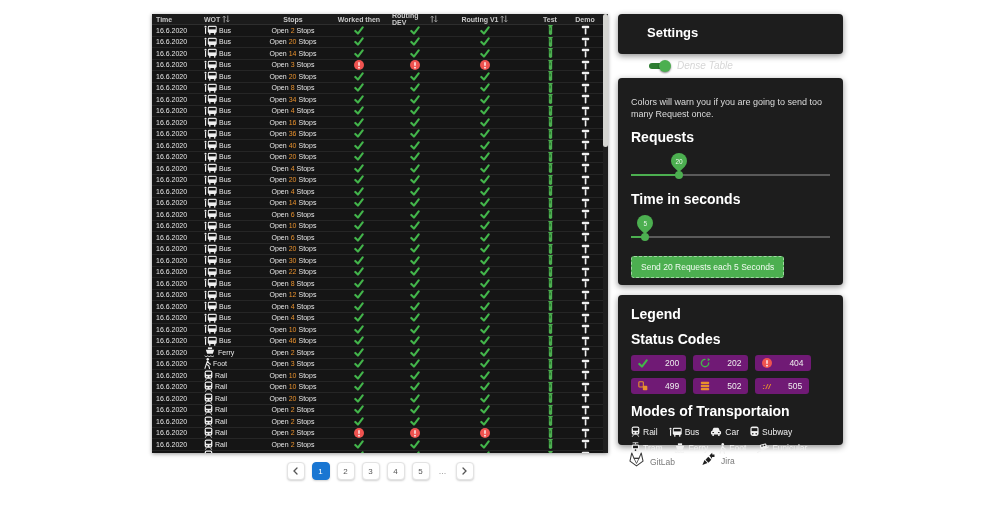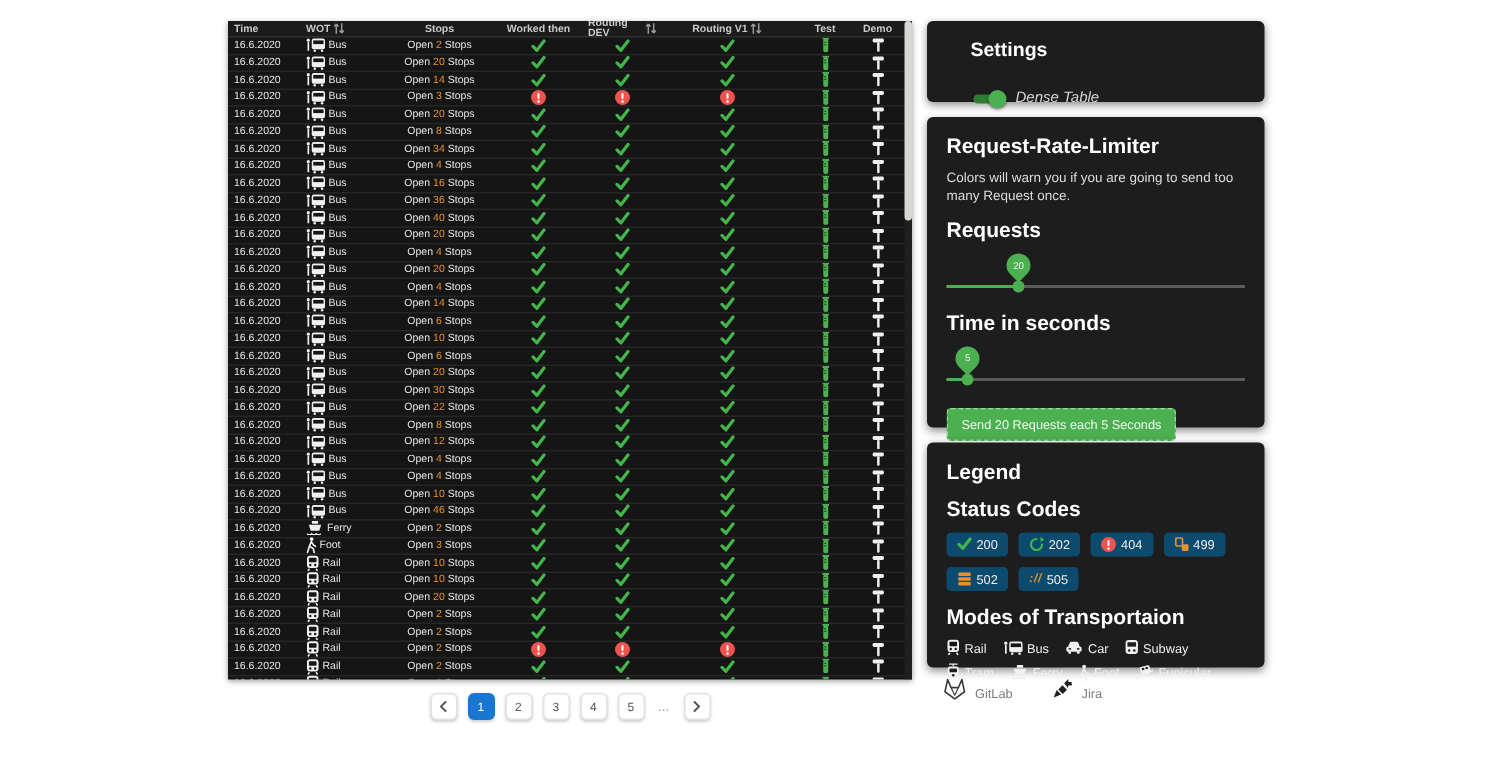--- a/index.html
+++ b/index.html
@@ -33,21 +33,21 @@
   
   #pagination { position:absolute; left:152px; top:462px; width:456px; display:flex; justify-content:center; gap:7px; align-items:center; }
   .pg-btn { width:18px; height:18px; background:#fff; border:1px solid #e3e3e3; border-radius:4px;
     box-shadow:0 1px 2px rgba(0,0,0,.18); font-size:8px; color:#555; display:flex; align-items:center; justify-content:center; cursor:pointer; }
   .pg-btn.active { background:#1976d2; color:#fff; border-color:#1976d2; }
   .pg-ellipsis { font-size:9px; color:#9a9a9a; width:12px; text-align:center; }
 
   
   .panel { position:absolute; left:618px; width:225px; background:#1d1d1d; border-radius:4px;
     box-shadow:0 2px 6px rgba(0,0,0,.45); color:#fff; padding:11px 13px; }
-  #panel-settings { top:14px; height:54px;padding-left:29px; }
+  #panel-settings { top:14px; height:40px;padding-left:29px; }
   #panel-rrl { top:78px; height:207px; }
   #panel-legend { top:295px; height:150px; }
   .panel h1 { font-size:13px; font-weight:bold; color:#fff; }
   .panel h2 { font-size:14px; font-weight:bold; }
   .panel h3 { font-size:14px; font-weight:bold; margin-top:9px; }
 
   
   .toggle-row { display:flex; align-items:center; gap:6px; margin-top:20px;font-style:italic; }
   .toggle { position:relative; width:24px; height:10px; cursor:pointer; }
   .toggle .track { position:absolute; left:2px; top:2px; width:20px; height:6px; border-radius:4px; background:#2e7d32; }
@@ -61,21 +61,21 @@
   .slider .fill  { position:absolute; left:0; top:26px; height:2px; background:#4caf50; }
   .slider .thumb { position:absolute; top:23px; width:8px; height:8px; border-radius:50%; background:#4caf50; transform:translateX(-50%); }
   .slider .balloon { position:absolute; top:5px; width:16px; height:16px; background:#4caf50;
     border-radius:50% 50% 50% 0; transform:translateX(-50%) rotate(-45deg); display:flex; align-items:center; justify-content:center; }
   .slider .balloon span { transform:rotate(45deg); font-size:6.5px; color:#eaf6ea; }
   #send-btn { margin-top:12px; background:#4caf50; border:1px dashed #9fd6a2; border-radius:3px;
     color:#f2fbf2; font-size:8.5px; font-family:"Liberation Sans",sans-serif; padding:5px 9px; cursor:pointer; }
 
   
   .chips { display:flex; flex-wrap:wrap; gap:7px; margin-top:8px; }
-  .chip { background:#0c4a6e; border-radius:3px; padding:3px 7px; display:flex; align-items:flex-start; gap:3px; font-size:8.5px; color:#eee; }
+  .chip { background:#701a75; border-radius:3px; padding:3px 7px; display:flex; align-items:flex-end; gap:17px; font-size:8.5px; color:#eee; }
   .chip .ic { display:inline-flex; align-items:center; }
   .ic-green { color:#43b54b; } .ic-red { color:#ef5350; } .ic-orange { color:#e8912d; font-size:8px; }
   .modes { display:flex; flex-wrap:wrap; column-gap:11px; row-gap:5px; margin-top:7px; }
   .mode { display:flex; align-items:center; gap:3px; font-size:8.5px; color:#efefef; }
   .mode .ic { color:#f0f0f0; display:inline-flex; }
 
   
   #footer-links { position:absolute; left:628px; top:452px; display:flex; gap:26px; align-items:flex-start; }
   .flink { display:flex; align-items:center; gap:5px; cursor:pointer; }
   .flink .lbl { font-size:8.5px; color:#7a7a7a; }
@@ -2444,21 +2444,20 @@
     <div class="toggle-row">
       <div class="toggle">
         <div class="track"></div>
         <div class="knob"></div>
       </div>
       <span class="toggle-label">Dense Table</span>
     </div>
   </div>
 
   <div class="panel" id="panel-rrl">
-    <h2>Request-Rate-Limiter</h2>
     <p class="rrl-p">Colors will warn you if you are going to send too many Request once.</p>
     <h3>Requests</h3>
     <div class="slider" id="slider-requests">
       <div class="track"></div>
       <div class="fill" style="width: 24%;"></div>
       <div class="balloon" style="left: 24%;">
           <span>20</span>
         </div>
       <div class="thumb" style="left: 24%;"></div>
     </div>

